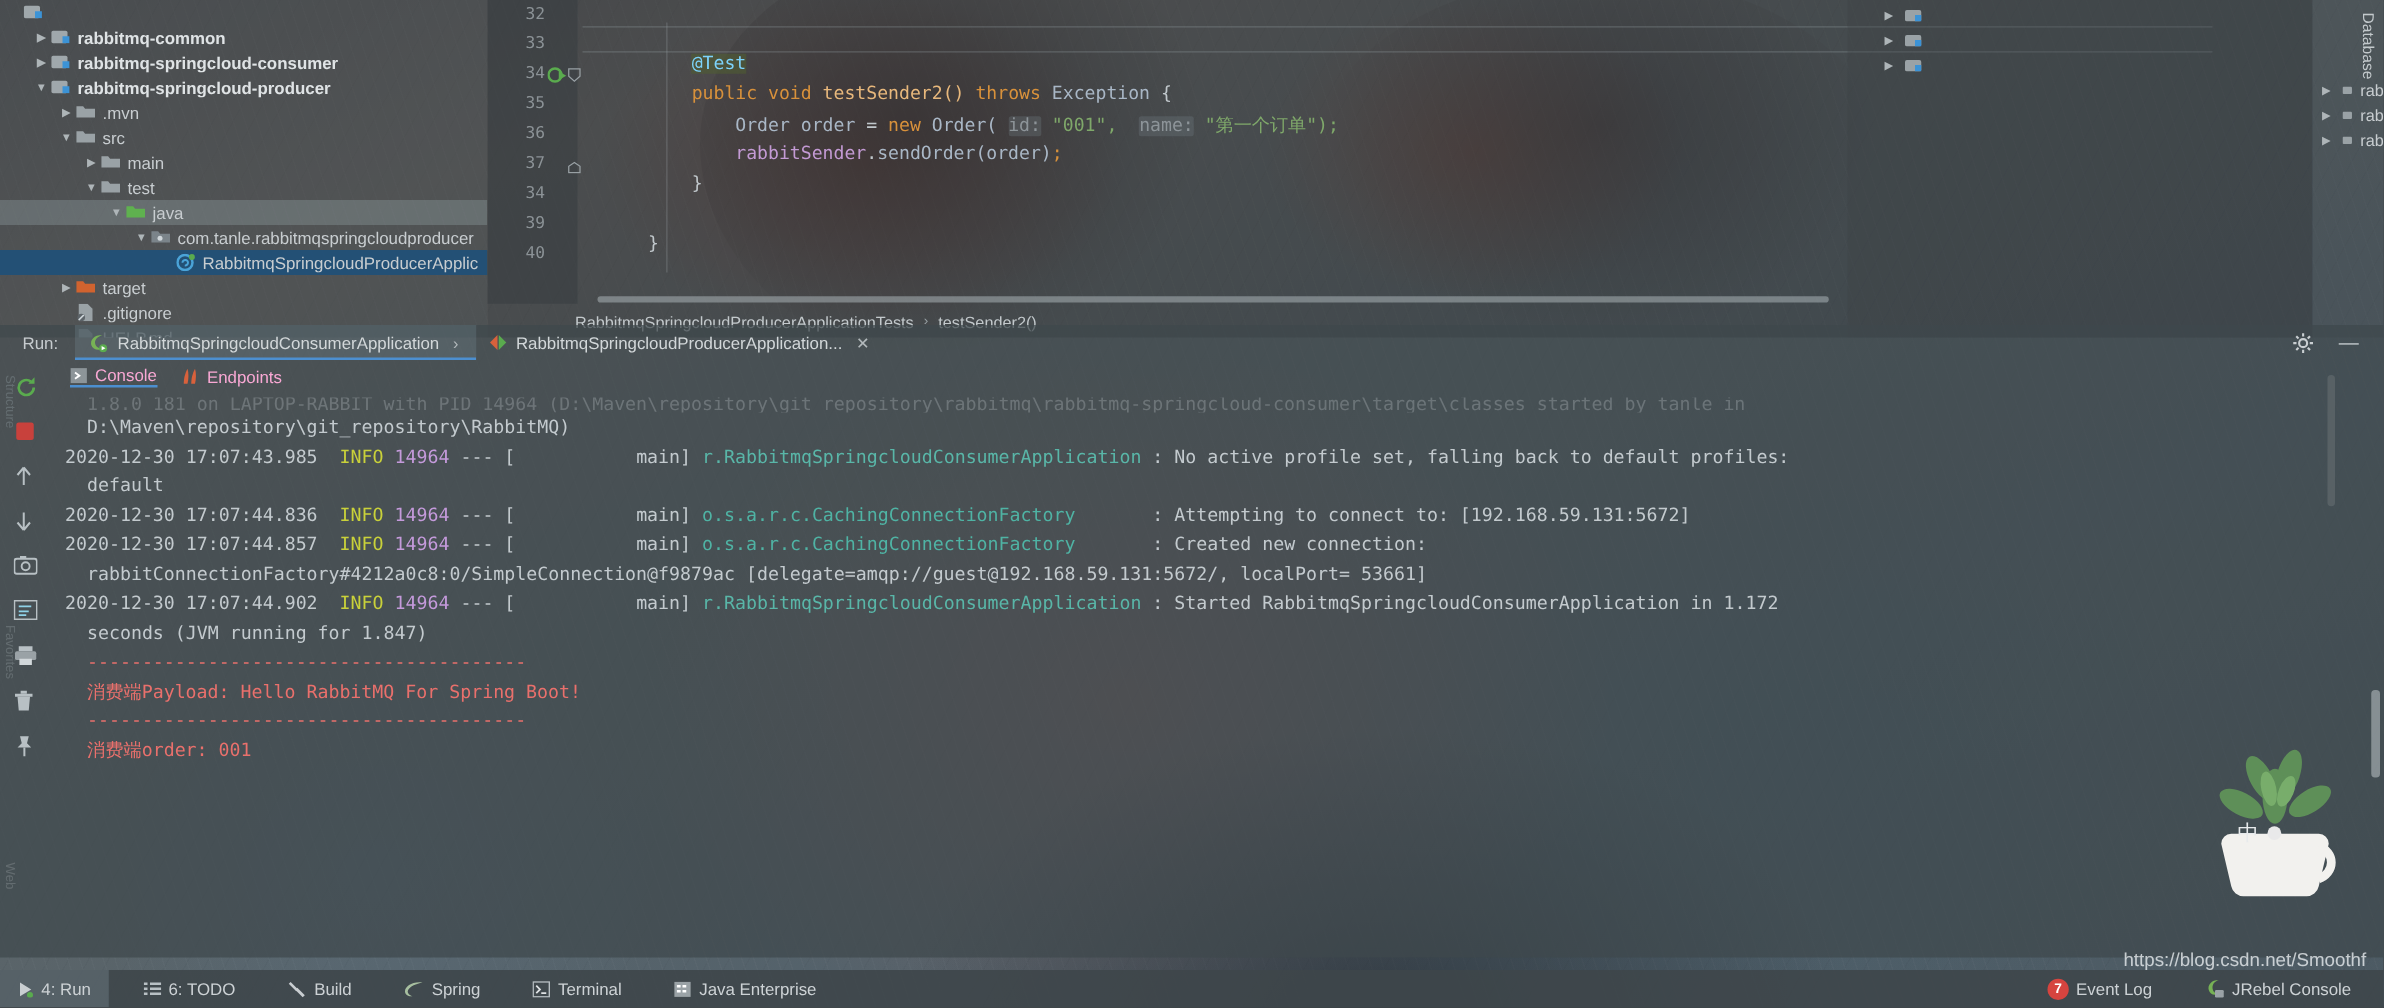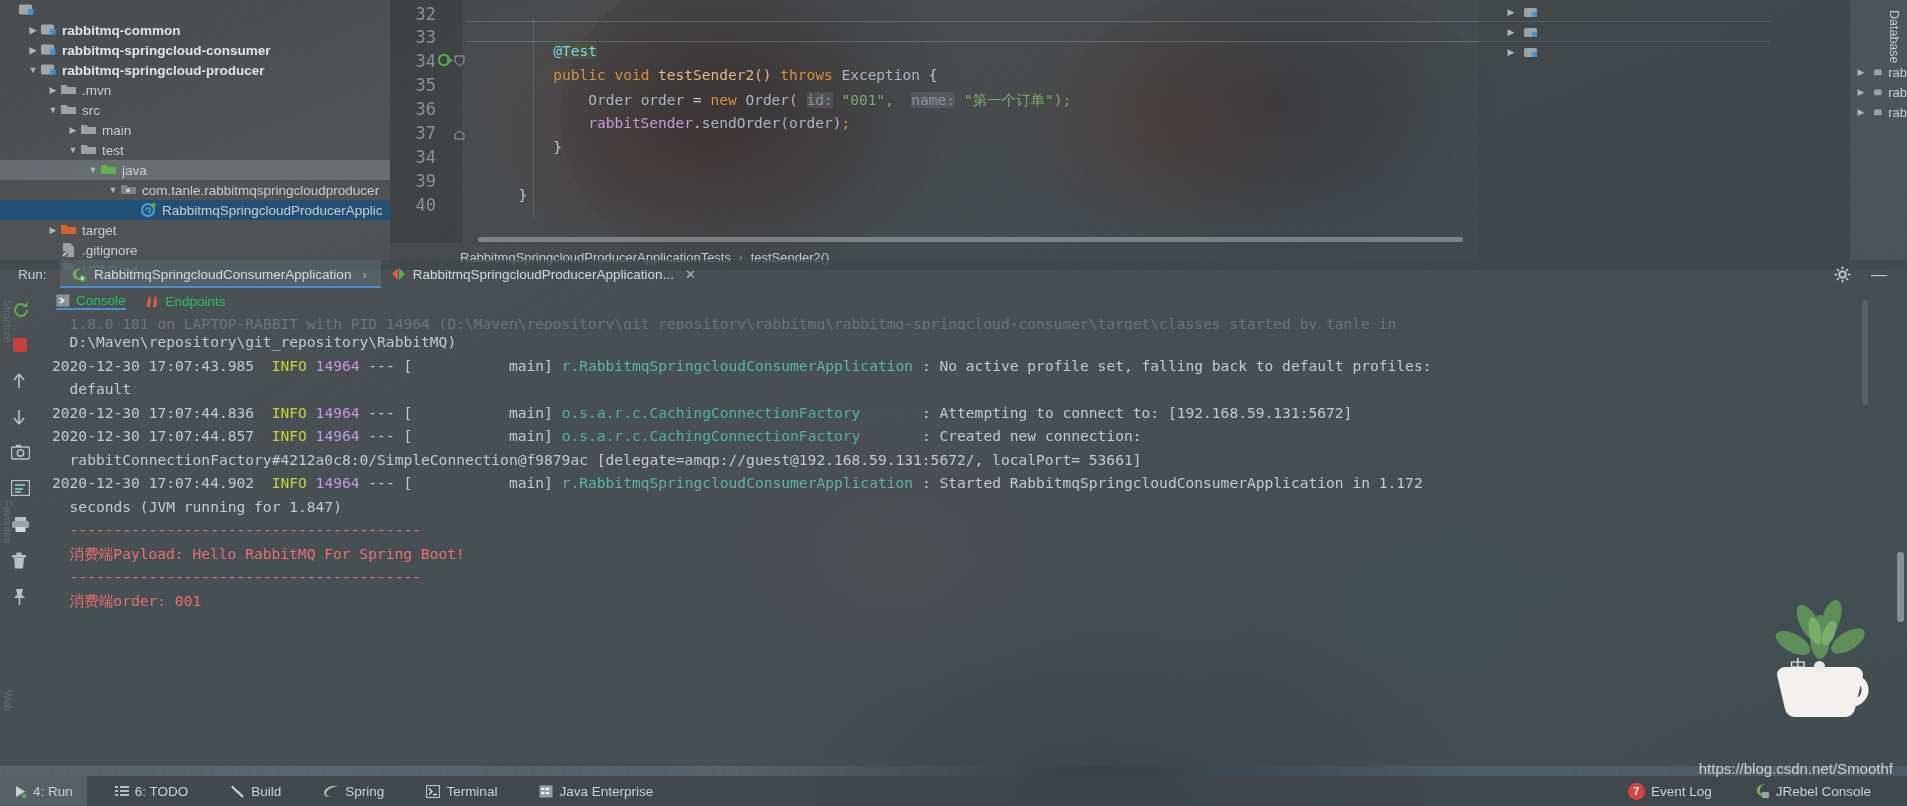--- a/index.html
+++ b/index.html
@@ -76,21 +76,21 @@
   #editor {
     left: 390px; top: 0; width: 1460px; height: 270px;
     background: rgba(47,52,56,.55);
   }
   #gutter {
     position: absolute; left: 0; top: 0; width: 72px; height: 243px;
     background: rgba(52,58,62,.45);
   }
   .ln {
     position: absolute; left: 0; width: 46px; text-align: right;
-    font-family: "DejaVu Sans Mono", monospace; font-size: 17px; color: #8b9296;
+    font-family: "DejaVu Sans Mono", monospace; font-size: 13px; color: #8b9296;
   }
   .gutter-icon { position: absolute; left: 48px; }
   .code-line {
     position: absolute; left: 76px;
     font-family: "DejaVu Sans Mono", monospace; font-size: 14.5px;
     white-space: pre; color: #b6bfc4;
   }
   .k-ann   { color: #7dd3fc; background: rgba(80,95,50,.55); }
   .k-kw    { color: #d8913b; }
   .k-fn    { color: #e8b87c; }
@@ -168,21 +168,21 @@
     box-shadow: inset 0 -2px 0 #4c8fd0;
   }
   .tab-close { color: #b2b8bb; font-size: 13px; margin-left: 4px; }
   #run-gear { position: absolute; right: 56px; top: 6px; }
   #run-min   { position: absolute; right: 20px; top: 6px; color: #c3c9cc; font-size: 16px; }
 
   #console-tabs {
     position: absolute; left: 44px; top: 28px; width: 1863px; height: 26px;
     display: flex; align-items: center; gap: 18px; padding-left: 12px;
   }
-  .ctab { display: flex; align-items: center; gap: 6px; font-size: 13.5px; color: #22c55e; }
+  .ctab { display: flex; align-items: center; gap: 6px; font-size: 13.5px; color: #f9a8d4; }
   .ctab.active { box-shadow: inset 0 -2px 0 #4c8fd0; padding-bottom: 2px; }
 
   #run-sidebar {
     position: absolute; left: 0; top: 28px; width: 44px; bottom: 0;
     display: flex; flex-direction: column; align-items: center; gap: 14px;
     padding-top: 12px;
   }
   .side-btn { width: 22px; height: 22px; position: relative; }
 
   #console-out {
@@ -722,21 +722,21 @@
       </svg>
       <span>Java Enterprise</span>
     </div>
 
     <div style="flex:1"></div>
 
     <div class="sb-item">
       <span id="event-log-badge">7</span>
       <span>Event Log</span>
     </div>
-    <div class="sb-item" style="padding-right:36px">
+    <div class="sb-item" style="padding-right:26px">
       <svg width="16" height="15" viewBox="0 0 16 15">
         <path d="M11 0 C5 0 2 4 3 8 C4 11 7 13 11 11 C8 11 6 9 6 6 C6 3 8 1 11 0 Z" fill="#77b255"></path>
         <rect x="8" y="8" width="7" height="6" rx="1" fill="#9aa2a6"></rect>
       </svg>
       <span>JRebel Console</span>
     </div>
   </div>
 
   <div id="watermark">https://blog.csdn.net/Smoothf</div>
 

